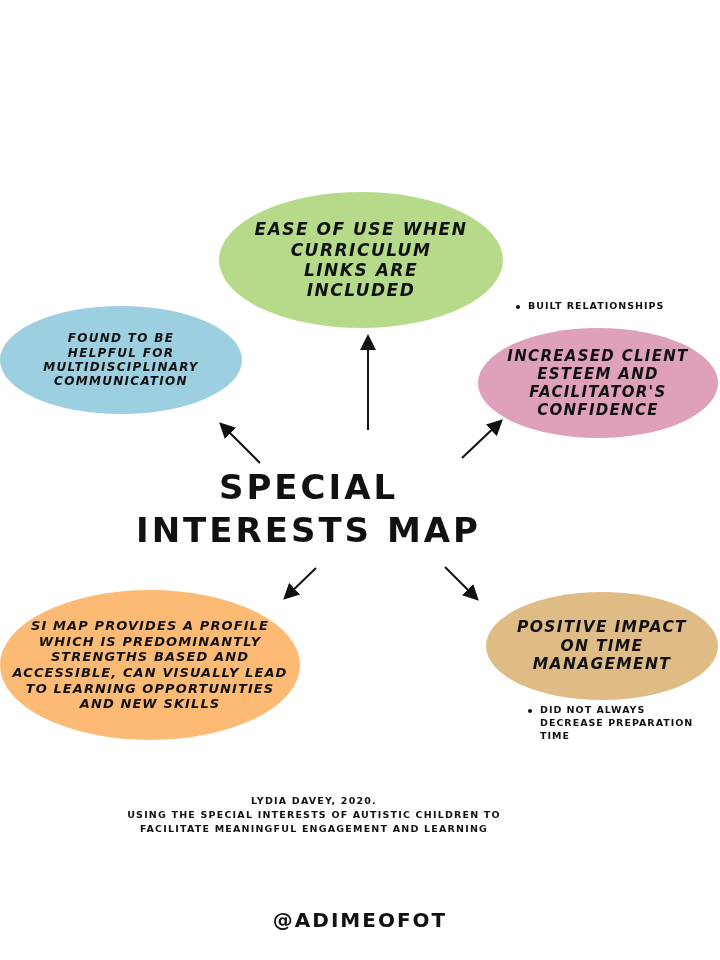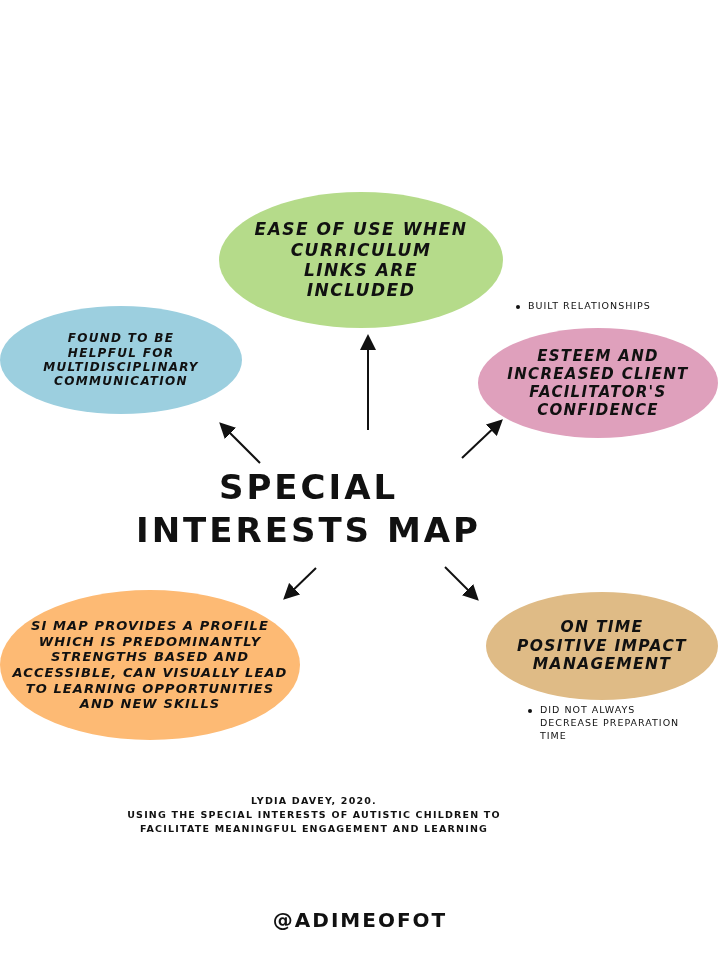--- a/index.html
+++ b/index.html
@@ -1,21 +1,21 @@
 <!DOCTYPE html>
 <html><head>
 <meta charset="utf-8">
 <style>
   html, body { margin:0; padding:0; background:#ffffff; }
   body { width:720px; height:960px; position:relative; overflow:hidden;
          font-family: "DejaVu Sans", sans-serif; color:#111; }
   .node { position:absolute; border-radius:50%; display:flex; align-items:center; justify-content:center;
           text-align:center; font-weight:bold; text-transform:uppercase; line-height:1.2; box-sizing:border-box;font-style:italic; }
   .node span { display:block; }
-  .note { position:absolute; font-size:9.5px; font-weight:normal; letter-spacing:1px; text-transform:uppercase; line-height:1.35; }
+  .note { position:absolute; font-size:9.5px; font-weight:bold; letter-spacing:1px; text-transform:uppercase; line-height:1.35; }
   .note .bullet { display:inline-block; width:4px; height:4px; background:#111; border-radius:50%; margin-right:8px; vertical-align:middle; }
   .title { position:absolute; left:0; width:617px; text-align:center; font-weight:bold; font-size:34px; letter-spacing:3px; line-height:1.25; }
   .citation { position:absolute; left:0; width:628px; text-align:center; font-size:9.5px; font-weight:bold; letter-spacing:1.2px; text-transform:uppercase; line-height:1.45; }
   .handle { position:absolute; left:0; width:720px; text-align:center; font-size:20px; font-weight:bold; letter-spacing:2px;margin-top:48px; }
   svg.arrows { position:absolute; left:0; top:0; }
 </style>
 </head>
 <body>
 
 <svg class="arrows" width="720" height="960">
@@ -48,22 +48,22 @@
     <span>communication</span>
   </div>
 </div>
 
 <div class="note" style="left:516px; top:300px;">
   <span class="bullet"></span><span>Built relationships</span>
 </div>
 
 <div class="node" style="left:478px; top:328px; width:240px; height:110px; background:#dfa0bc; font-size:15px; letter-spacing:1.3px;">
   <div>
+    <span>Increased client</span>
     <span>esteem and</span>
-    <span>Increased client</span>
     <span>facilitator's</span>
     <span>confidence</span>
   </div>
 </div>
 
 <div class="title" style="top:466px;">
   <div style="text-transform:uppercase;">Special</div>
   <div style="text-transform:uppercase;">Interests Map</div>
 </div>
 
@@ -73,22 +73,22 @@
     <span>which is predominantly</span>
     <span>strengths based and</span>
     <span>accessible, can visually lead</span>
     <span>to learning opportunities</span>
     <span>and new skills</span>
   </div>
 </div>
 
 <div class="node" style="left:486px; top:592px; width:232px; height:108px; background:#dfbb86; font-size:15.5px; letter-spacing:1.3px;">
   <div>
+    <span>Positive impact</span>
     <span>on time</span>
-    <span>Positive impact</span>
     <span>management</span>
   </div>
 </div>
 
 <div class="note" style="left:528px; top:704px;">
   <div><span class="bullet"></span><span>Did not always</span></div>
   <div style="padding-left:12px;">decrease preparation</div>
   <div style="padding-left:12px;">time</div>
 </div>
 

